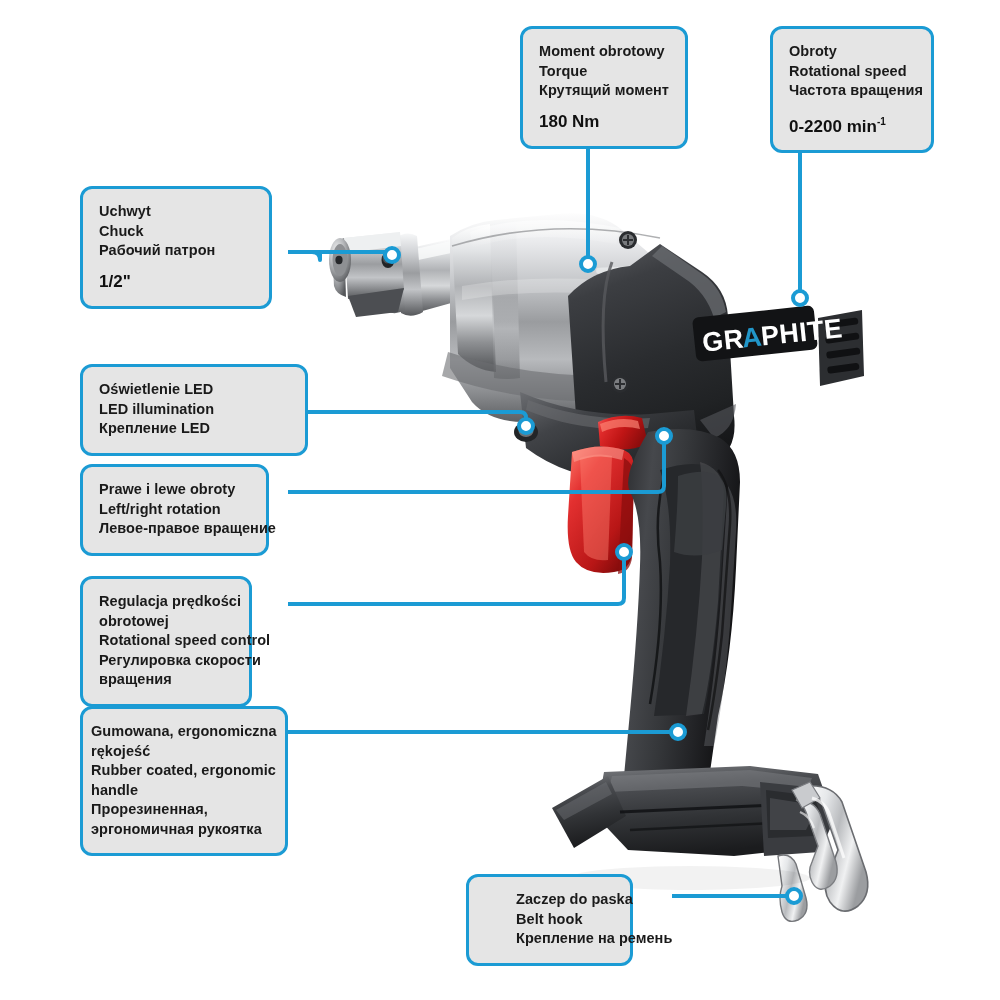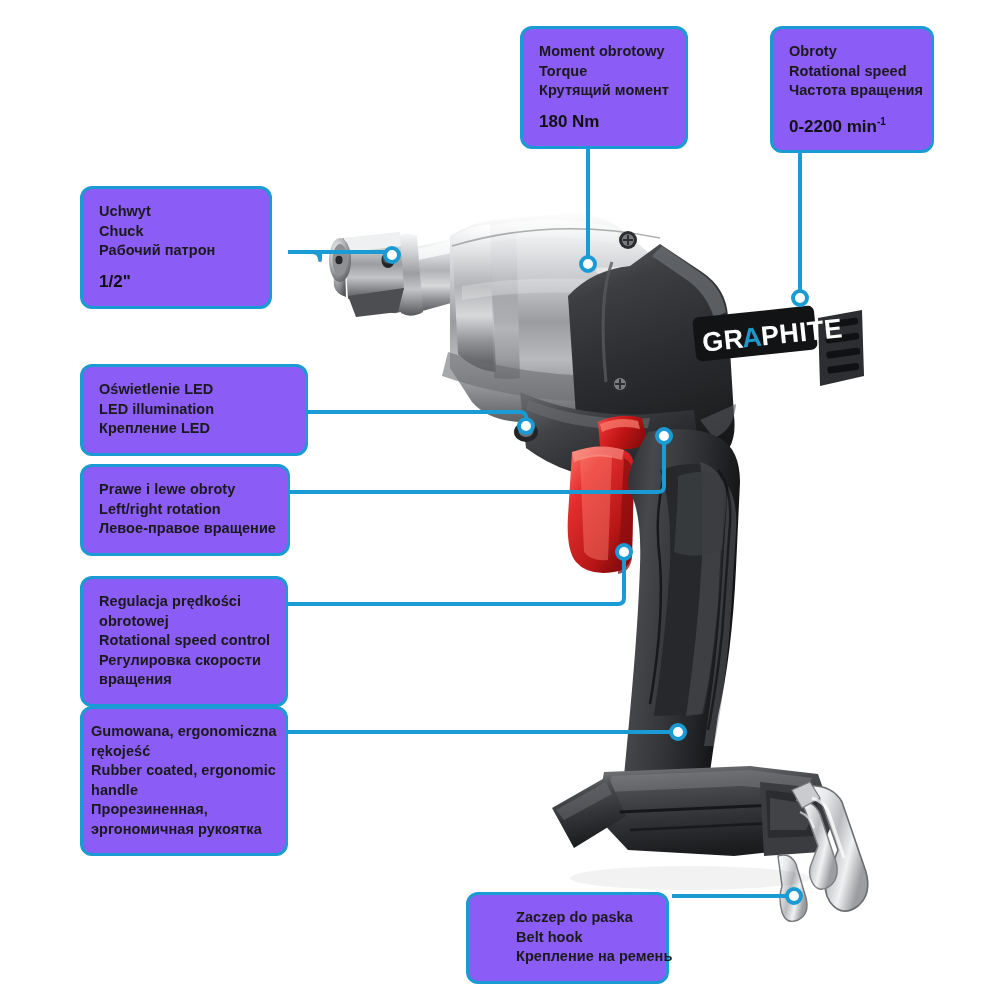--- a/index.html
+++ b/index.html
@@ -11,21 +11,21 @@
   }
   #stage {
     position: relative;
     width: 1000px; height: 1000px;
     background: #ffffff;
   }
 
   
   .callout {
     position: absolute;
-    background: #8b5cf6;
+    background: #e5e5e5;
     border: 3px solid #1b9bd4;
     border-radius: 12px;
     padding: 13px 16px 14px 16px;
     z-index: 40;
   }
   .callout .ln {
     display: block;
     font-size: 14.5px;
     line-height: 19.5px;
     font-weight: bold;
@@ -414,42 +414,42 @@
     <span class="ln">Частота вращения</span>
     <span class="val"><span>0-2200 min</span><sup>-1</sup></span>
   </div>
 
   <div class="callout" style="left:80px; top:364px; width:228px;">
     <span class="ln">Oświetlenie LED</span>
     <span class="ln">LED illumination</span>
     <span class="ln">Крепление LED</span>
   </div>
 
-  <div class="callout" style="left:80px; top:464px; width:210px;">
+  <div class="callout" style="left:80px; top:464px; width:189px;">
     <span class="ln">Prawe i lewe obroty</span>
     <span class="ln">Left/right rotation</span>
     <span class="ln">Левое-правое вращение</span>
   </div>
 
-  <div class="callout" style="left:80px; top:576px; width:208px;">
+  <div class="callout" style="left:80px; top:576px; width:172px;">
     <span class="ln">Regulacja prędkości</span>
     <span class="ln">obrotowej</span>
     <span class="ln">Rotational speed control</span>
     <span class="ln">Регулировка скорости</span>
     <span class="ln">вращения</span>
   </div>
 
   <div class="callout" style="left:80px; top:706px; width:208px;padding-left:8px;">
     <span class="ln">Gumowana, ergonomiczna</span>
     <span class="ln">rękojeść</span>
     <span class="ln">Rubber coated, ergonomic</span>
     <span class="ln">handle</span>
     <span class="ln">Прорезиненная,</span>
     <span class="ln">эргономичная рукоятка</span>
   </div>
 
-  <div class="callout" style="left:466px; top:892px; width:203px;padding-left:47px;">
+  <div class="callout" style="left:466px; top:874px; width:167px;padding-left:47px;">
     <span class="ln">Zaczep do paska</span>
     <span class="ln">Belt hook</span>
     <span class="ln">Крепление на ремень</span>
   </div>
 
 </div>
 
 </body></html>

